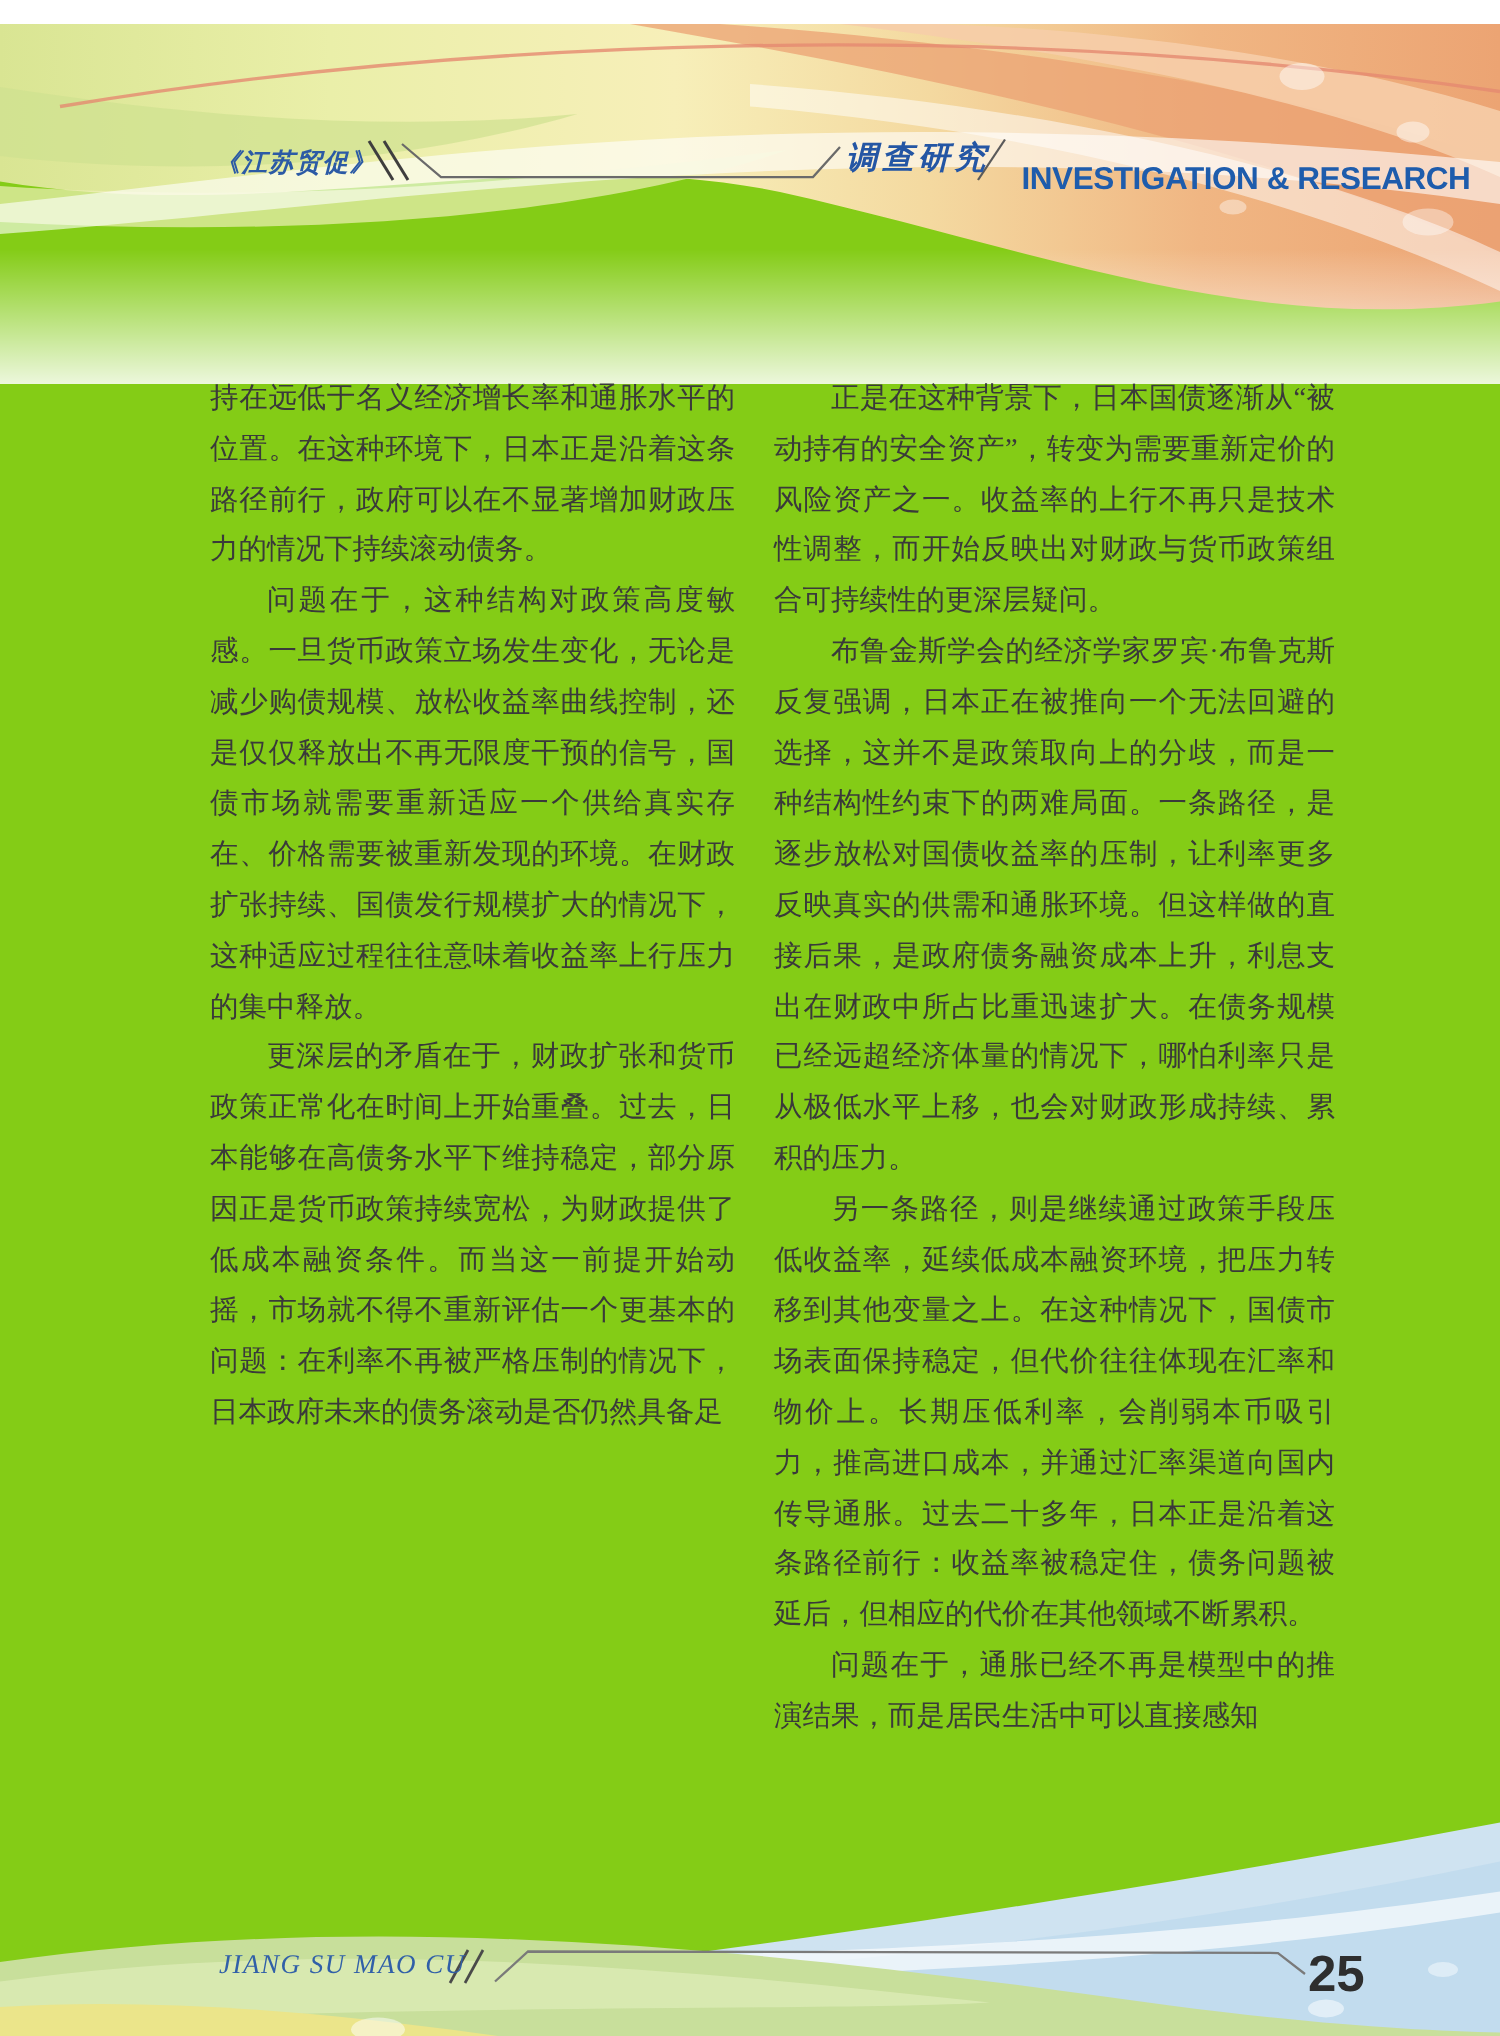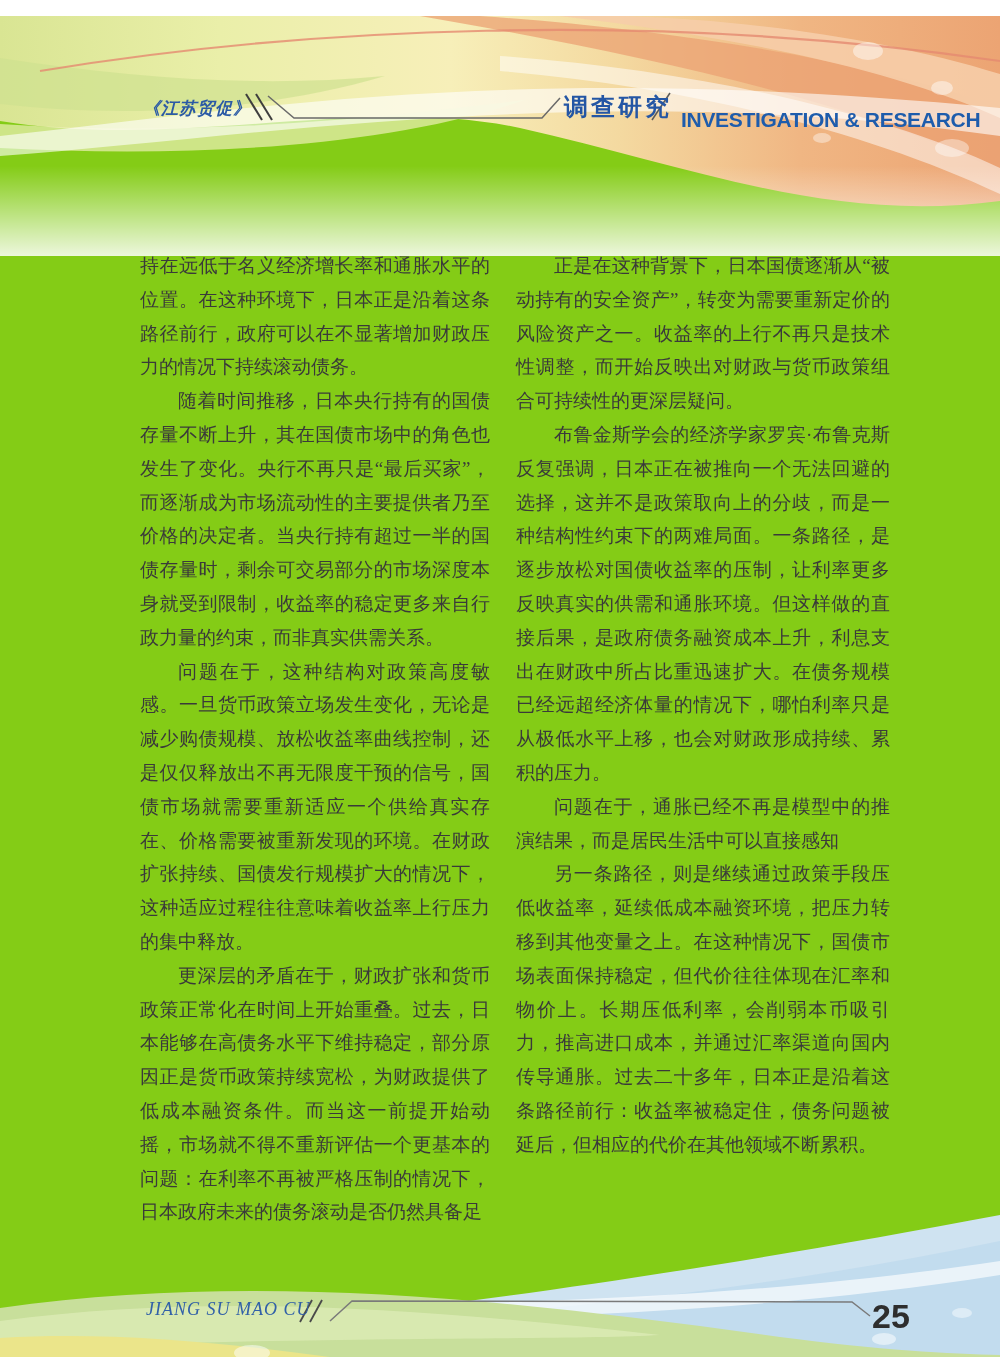--- a/index.html
+++ b/index.html
@@ -13,21 +13,21 @@
   svg.band.bottom{bottom:0;}
 
   
   .logo{
     position:absolute;left:143px;top:81px;
     font-size:17px;font-weight:bold;font-style:italic;
     color:#2b5aa5;letter-spacing:1px;white-space:nowrap;z-index:5;
   }
   .sec-cn{
     position:absolute;left:564px;top:75px;
-    font-size:24px;font-weight:bold;
+    font-size:21px;font-weight:bold;font-style:italic;
     color:#2456a4;letter-spacing:3px;white-space:nowrap;z-index:5;
   }
   .sec-en{
     position:absolute;left:681px;top:92px;
     font-family:"Liberation Sans","DejaVu Sans",sans-serif;
     font-size:21px;font-weight:bold;color:#1e5cac;
     letter-spacing:-0.3px;white-space:nowrap;z-index:5;
   }
   .rule{position:absolute;z-index:4;}
 
@@ -109,30 +109,29 @@
     <path d="M16,4 L32,30" stroke="#3e3e3e" stroke-width="2" fill="none"></path>
     <path d="M28,6 L54,28 L302,28 L320,8" stroke="#6a6a6a" stroke-width="1.5" fill="none"></path>
     <path d="M412,30 L430,3" stroke="#5a5a5a" stroke-width="1.5" fill="none"></path>
   </svg>
 
   <div class="sec-cn">调查研究</div>
   <div class="sec-en">INVESTIGATION &amp; RESEARCH</div>
 
   <div class="col col-left">
     <p class="no-indent">持在远低于名义经济增长率和通胀水平的位置。在这种环境下，日本正是沿着这条路径前行，政府可以在不显著增加财政压力的情况下持续滚动债务。</p>
-    <p>随着时间推移，日本央行持有的国债存量不断上升，其在国债市场中的角色也发生了变化。央行不再只是“最后买家”，而逐渐成为市场流动性的主要提供者乃至价格的决定者。当央行持有超过一半的国债存量时，剩余可交易部分的市场深度本身就受到限制，收益率的稳定更多来自行政力量的约束，而非真实供需关系。</p>
     <p>问题在于，这种结构对政策高度敏感。一旦货币政策立场发生变化，无论是减少购债规模、放松收益率曲线控制，还是仅仅释放出不再无限度干预的信号，国债市场就需要重新适应一个供给真实存在、价格需要被重新发现的环境。在财政扩张持续、国债发行规模扩大的情况下，这种适应过程往往意味着收益率上行压力的集中释放。</p>
     <p>更深层的矛盾在于，财政扩张和货币政策正常化在时间上开始重叠。过去，日本能够在高债务水平下维持稳定，部分原因正是货币政策持续宽松，为财政提供了低成本融资条件。而当这一前提开始动摇，市场就不得不重新评估一个更基本的问题：在利率不再被严格压制的情况下，日本政府未来的债务滚动是否仍然具备足</p>
   </div>
 
   <div class="col col-right">
     <p>正是在这种背景下，日本国债逐渐从“被动持有的安全资产”，转变为需要重新定价的风险资产之一。收益率的上行不再只是技术性调整，而开始反映出对财政与货币政策组合可持续性的更深层疑问。</p>
     <p>布鲁金斯学会的经济学家罗宾·布鲁克斯反复强调，日本正在被推向一个无法回避的选择，这并不是政策取向上的分歧，而是一种结构性约束下的两难局面。一条路径，是逐步放松对国债收益率的压制，让利率更多反映真实的供需和通胀环境。但这样做的直接后果，是政府债务融资成本上升，利息支出在财政中所占比重迅速扩大。在债务规模已经远超经济体量的情况下，哪怕利率只是从极低水平上移，也会对财政形成持续、累积的压力。</p>
+    <p>另一条路径，则是继续通过政策手段压低收益率，延续低成本融资环境，把压力转移到其他变量之上。在这种情况下，国债市场表面保持稳定，但代价往往体现在汇率和物价上。长期压低利率，会削弱本币吸引力，推高进口成本，并通过汇率渠道向国内传导通胀。过去二十多年，日本正是沿着这条路径前行：收益率被稳定住，债务问题被延后，但相应的代价在其他领域不断累积。</p>
     <p>问题在于，通胀已经不再是模型中的推演结果，而是居民生活中可以直接感知</p>
-    <p>另一条路径，则是继续通过政策手段压低收益率，延续低成本融资环境，把压力转移到其他变量之上。在这种情况下，国债市场表面保持稳定，但代价往往体现在汇率和物价上。长期压低利率，会削弱本币吸引力，推高进口成本，并通过汇率渠道向国内传导通胀。过去二十多年，日本正是沿着这条路径前行：收益率被稳定住，债务问题被延后，但相应的代价在其他领域不断累积。</p>
   </div>
 
   <div class="foot-name">JIANG SU MAO CU</div>
 
   <svg class="rule" style="left:288px;top:1278px;" width="600" height="34" viewBox="0 0 600 34" aria-hidden="true">
     <path d="M12,28 L24,6" stroke="#4a4a4a" stroke-width="1.8" fill="none"></path>
     <path d="M22,28 L34,6" stroke="#4a4a4a" stroke-width="1.8" fill="none"></path>
     <path d="M42,27 L64,7 L564,8 L582,22" stroke="#7a7a7a" stroke-width="1.5" fill="none"></path>
   </svg>
 

